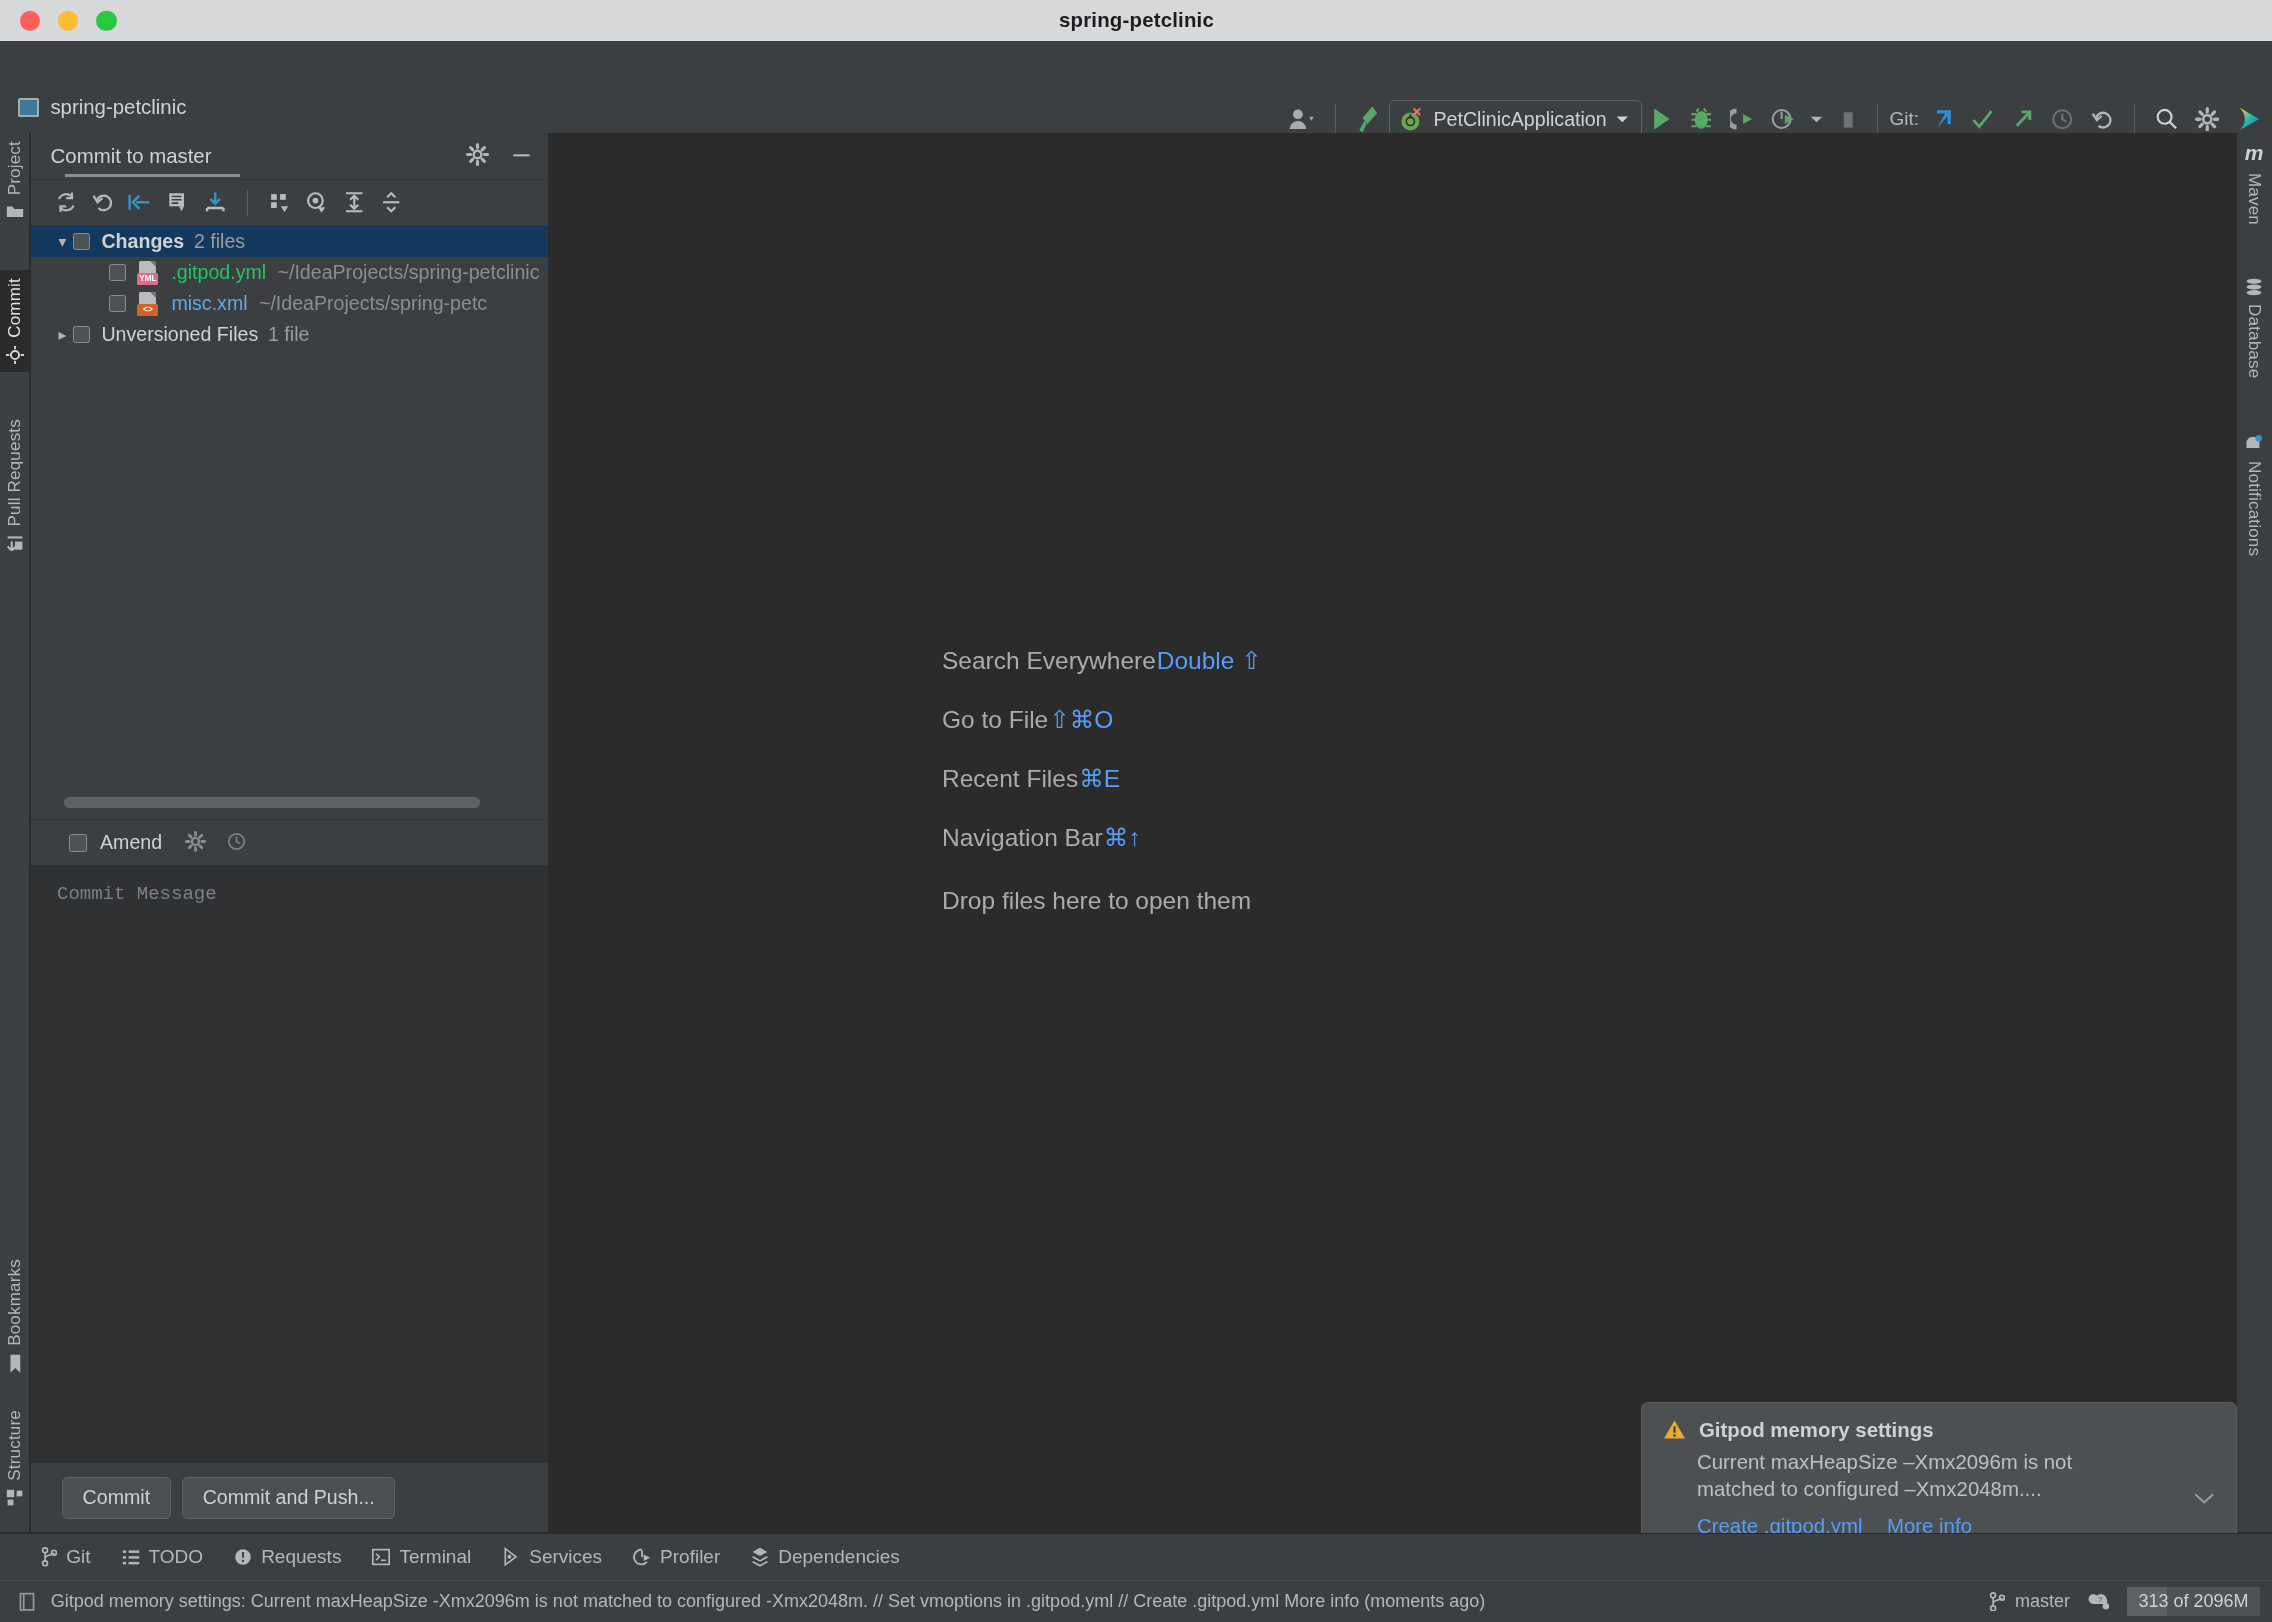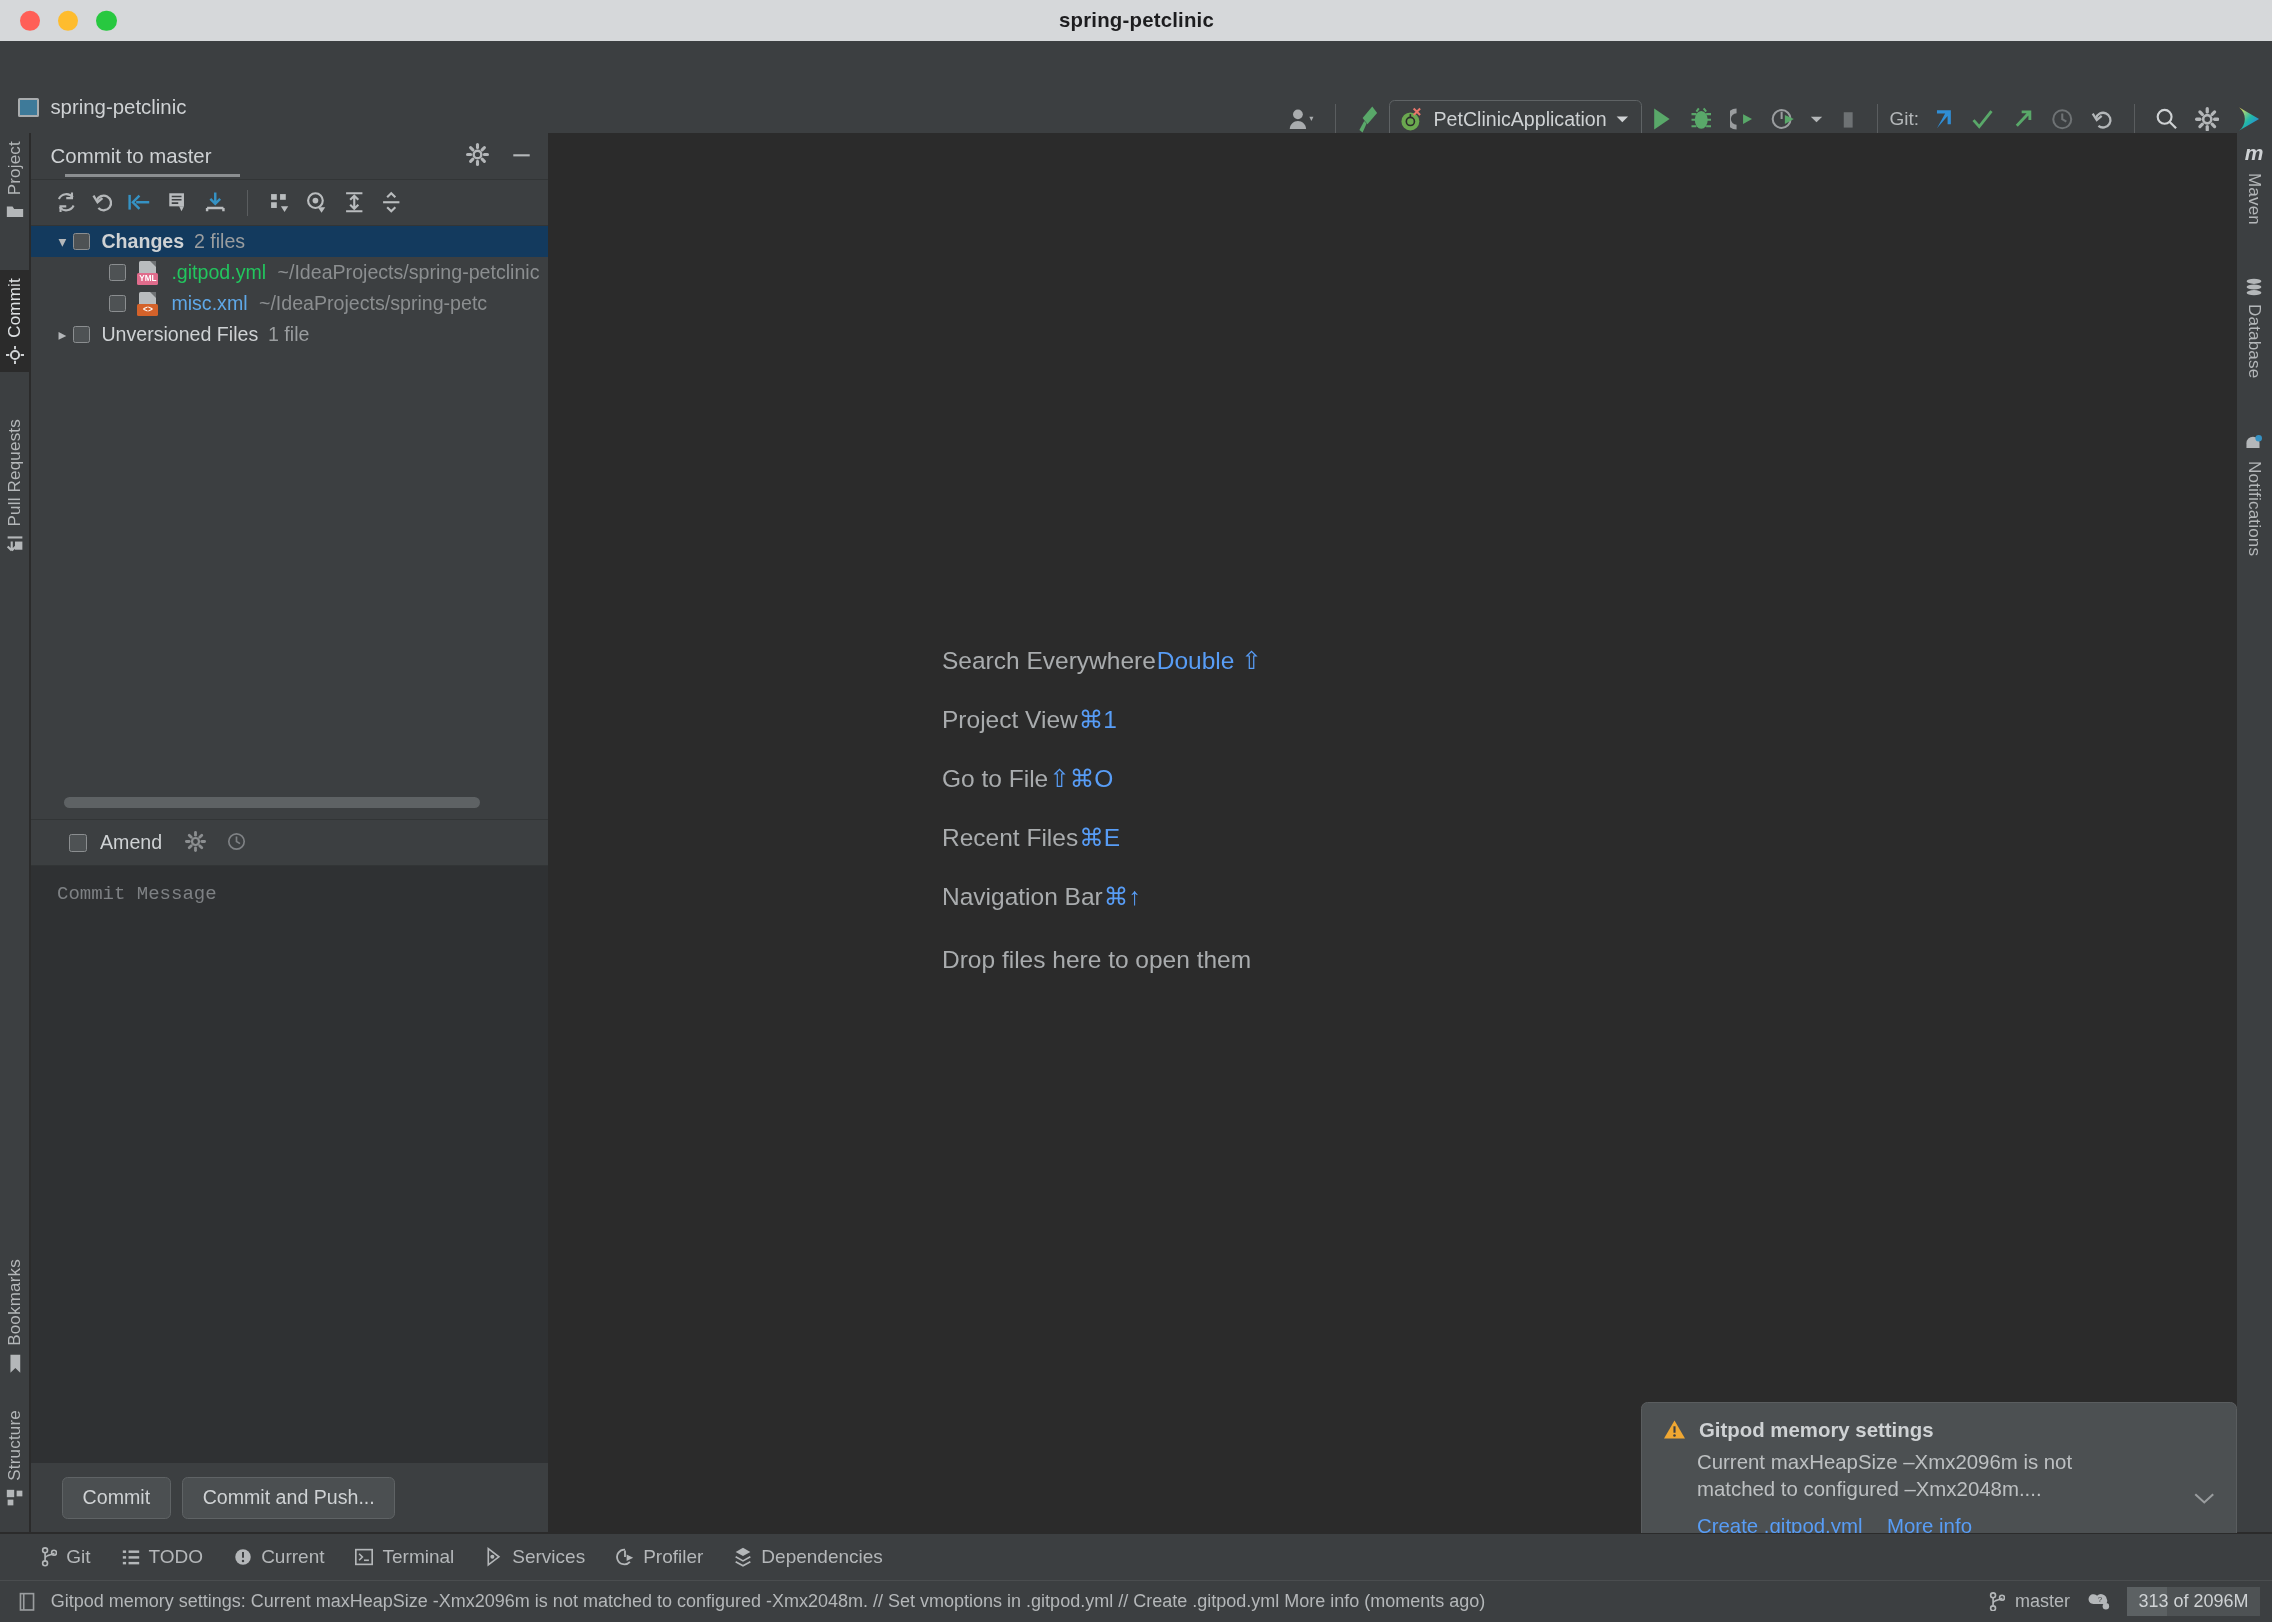--- a/index.html
+++ b/index.html
@@ -609,24 +609,20 @@
 
 </div>
 
 <div class="editor">
   <div class="shortcuts">
     <div class="sc-row">
       <span class="sc-label">Search Everywhere</span>
       <span class="sc-key">Double ⇧</span>
     </div>
     <div class="sc-row">
-      <span class="sc-label">Project View</span>
-      <span class="sc-key">⌘1</span>
-    </div>
-    <div class="sc-row">
       <span class="sc-label">Go to File</span>
       <span class="sc-key">⇧⌘O</span>
     </div>
     <div class="sc-row">
       <span class="sc-label">Recent Files</span>
       <span class="sc-key">⌘E</span>
     </div>
     <div class="sc-row">
       <span class="sc-label">Navigation Bar</span>
       <span class="sc-key">⌘↑</span>
@@ -678,21 +674,21 @@
         <rect x="8" y="17" width="13" height="3" fill="#b4b7b9"></rect>
     </svg>
     <span>TODO</span>
   </div>
   <div class="bw">
     <svg width="18" height="18" viewBox="0 0 22 22">
       <circle cx="11" cy="11" r="9.5" fill="#b4b7b9"></circle>
       <path d="M11 5 v7" stroke="#3c3f41" stroke-width="2.4"></path>
       <circle cx="11" cy="16" r="1.5" fill="#3c3f41"></circle>
     </svg>
-    <span>Current</span>
+    <span>Requests</span>
   </div>
   <div class="bw">
     <svg width="18" height="18" viewBox="0 0 22 22">
       <rect x="1" y="2" width="20" height="18" fill="none" stroke="#b4b7b9" stroke-width="2"></rect>
       <path d="M5 7 L9 11 L5 15" stroke="#b4b7b9" stroke-width="2" fill="none"></path>
       <path d="M11 15 h6" stroke="#b4b7b9" stroke-width="2"></path>
     </svg>
     <span>Terminal</span>
   </div>
   <div class="bw">

